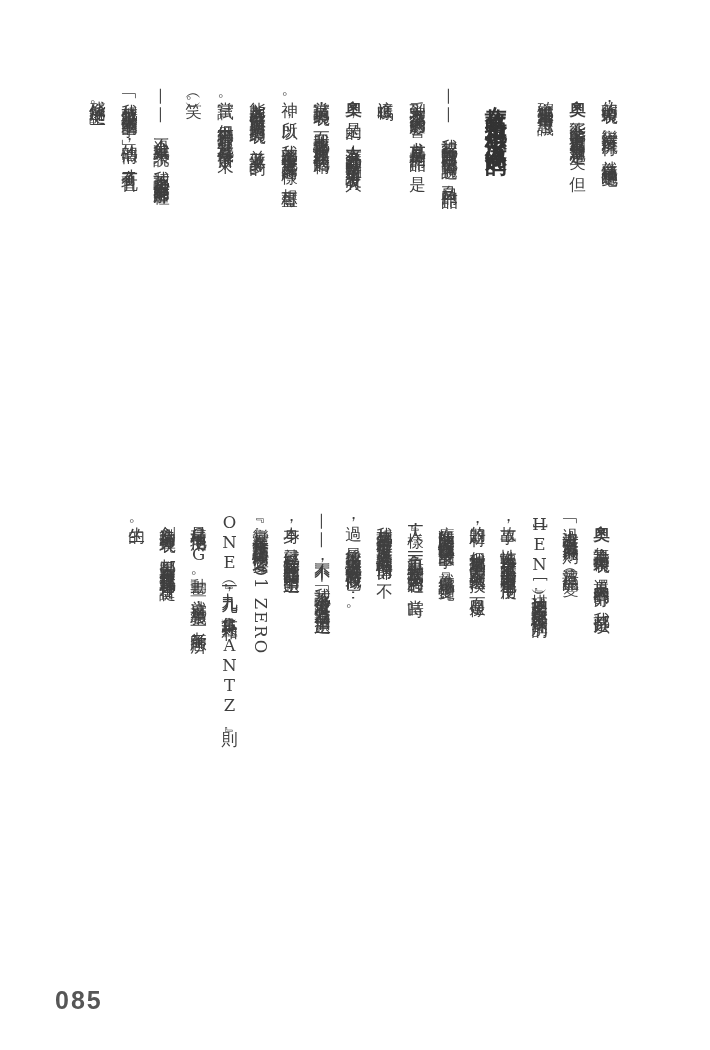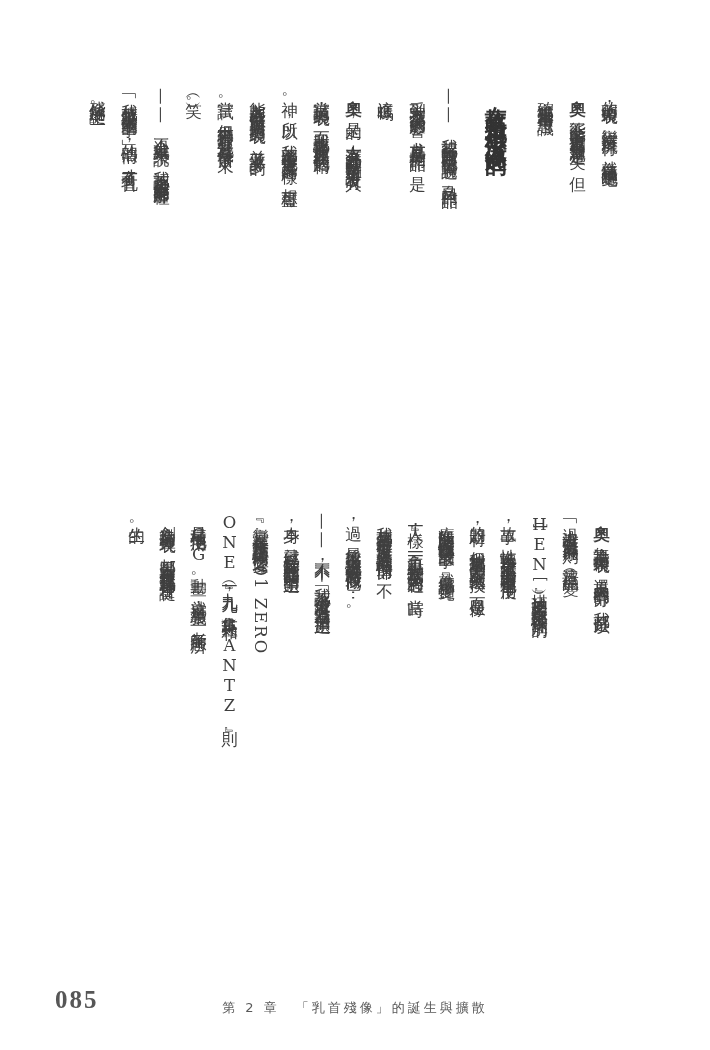--- a/index.html
+++ b/index.html
@@ -22,21 +22,21 @@
   .sec-bottom .vline { line-height:31px; margin:0; }
   .vline.heading {
     font-size:22px; font-weight:bold; letter-spacing:4px; line-height:64px;
     color:#333;
   }
   .spk { font-weight:bold; }
   .up  { text-orientation:upright; letter-spacing:1px; }
   
   .page-num {
     position:absolute; left:55px; top:986px;
-    font-family:Liberation Serif, serif; font-weight:bold;
+    font-family:Liberation Sans, sans-serif; font-weight:bold;
     font-size:25px; letter-spacing:2px; color:#565656;
   }
   .chapter {
     position:absolute; top:999px; left:0; width:710px; text-align:center;
     font-family:"DejaVu Sans", sans-serif;
     font-size:13px; letter-spacing:3px; color:#595959;
   }
 </style>
 </head>
 <body>
@@ -76,15 +76,14 @@
       <div class="vline"><span>本身，就已經是老師您的作品共通的主題了。</span></div>
       <div class="vline"><span>『變』是在青年雜誌上描寫同性之愛，『</span><span>01 ZERO</span></div>
       <div class="vline"><span class="up">ONE</span><span>』（一九九九，集英社）和『</span><span class="up">GANTZ</span><span>』則</span></div>
       <div class="vline"><span>是積極地使用</span><span class="up">CG</span><span>動畫。就這層意義上，老師您所</span></div>
       <div class="vline"><span>創造的各種表現，都是因為有這種挑戰精神才會誕</span></div>
       <div class="vline"><span>生的。</span></div>
     </div>
 
   <div class="page-num">085</div>
 
-  <div class="chapter">第 2 章　「乳首殘像」的誕生與擴散</div>
 
 </div>
 
 </body></html>

